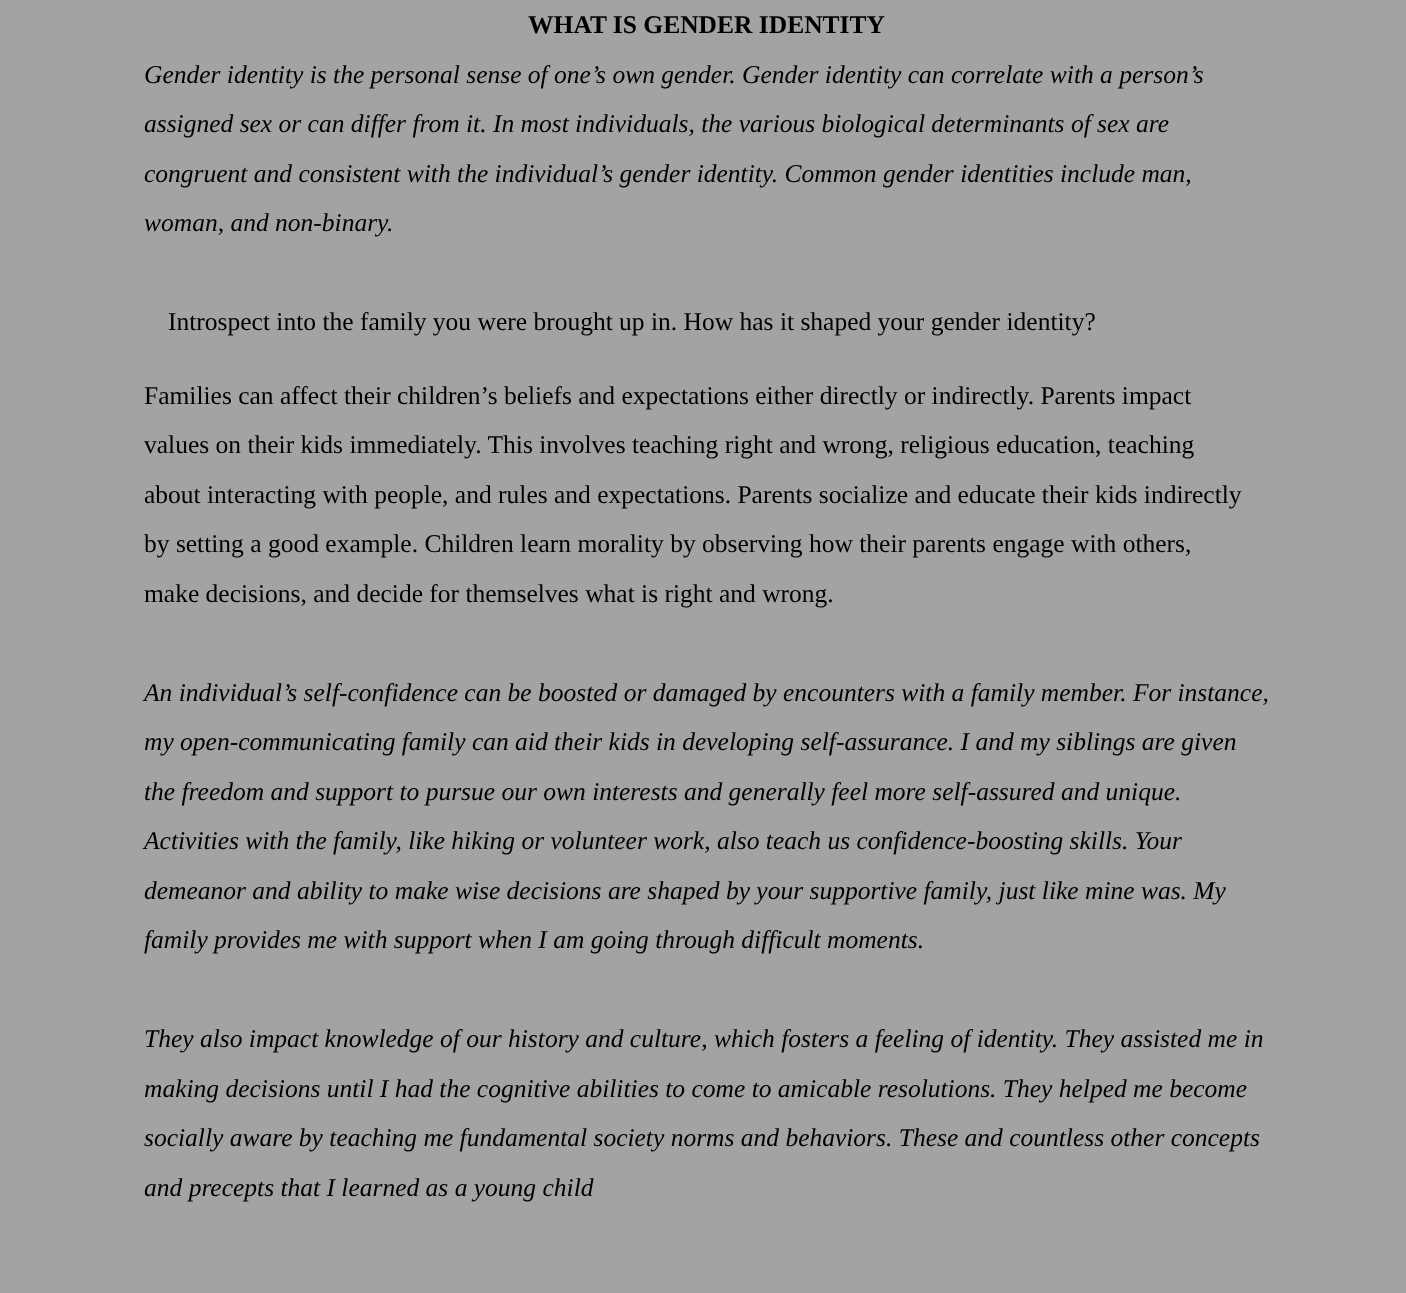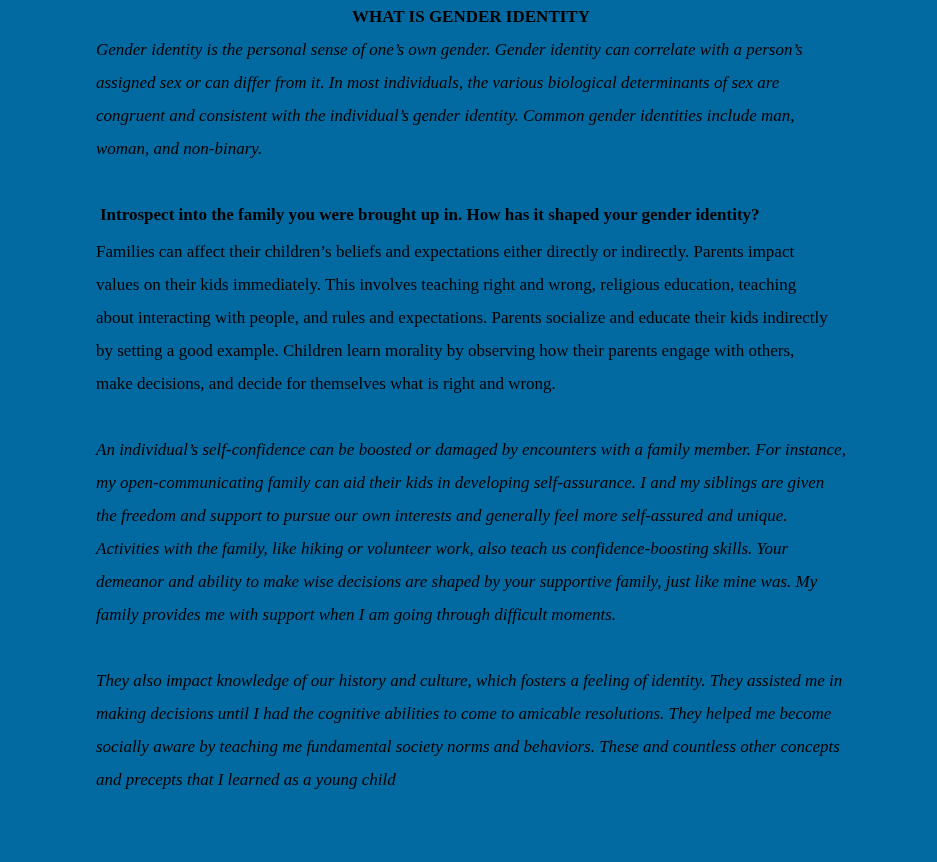--- a/index.html
+++ b/index.html
@@ -4,21 +4,21 @@
 <style>
   html, body {
     margin: 0;
     padding: 0;
     background: #ffffff;
   }
   .page {
     position: relative;
     width: 937px;
     height: 862px;
-    background: #0369a1;
+    background: #a3a3a3;
     overflow: hidden;
     box-sizing: border-box;
   }
   .doc {
     position: absolute;
     top: 0;
     left: 96px;
     width: 750px;
     font-family: "Liberation Serif", "DejaVu Serif", serif;
     font-size: 17px;
@@ -34,22 +34,22 @@
     line-height: 33px;
   }
   .para {
     margin: 0 0 33px 0;
     font-style: italic;
   }
   .para-last {
     margin: 0;
   }
   .question-heading {
-    font-weight: bold;
-    margin: 4px;
+    font-weight: normal;
+    margin: 16px;
   }
   .question-answer {
     margin: 0 12px 33px 0;
   }
 </style>
 </head>
 <body>
 
 <div class="page">
   <div class="doc">

